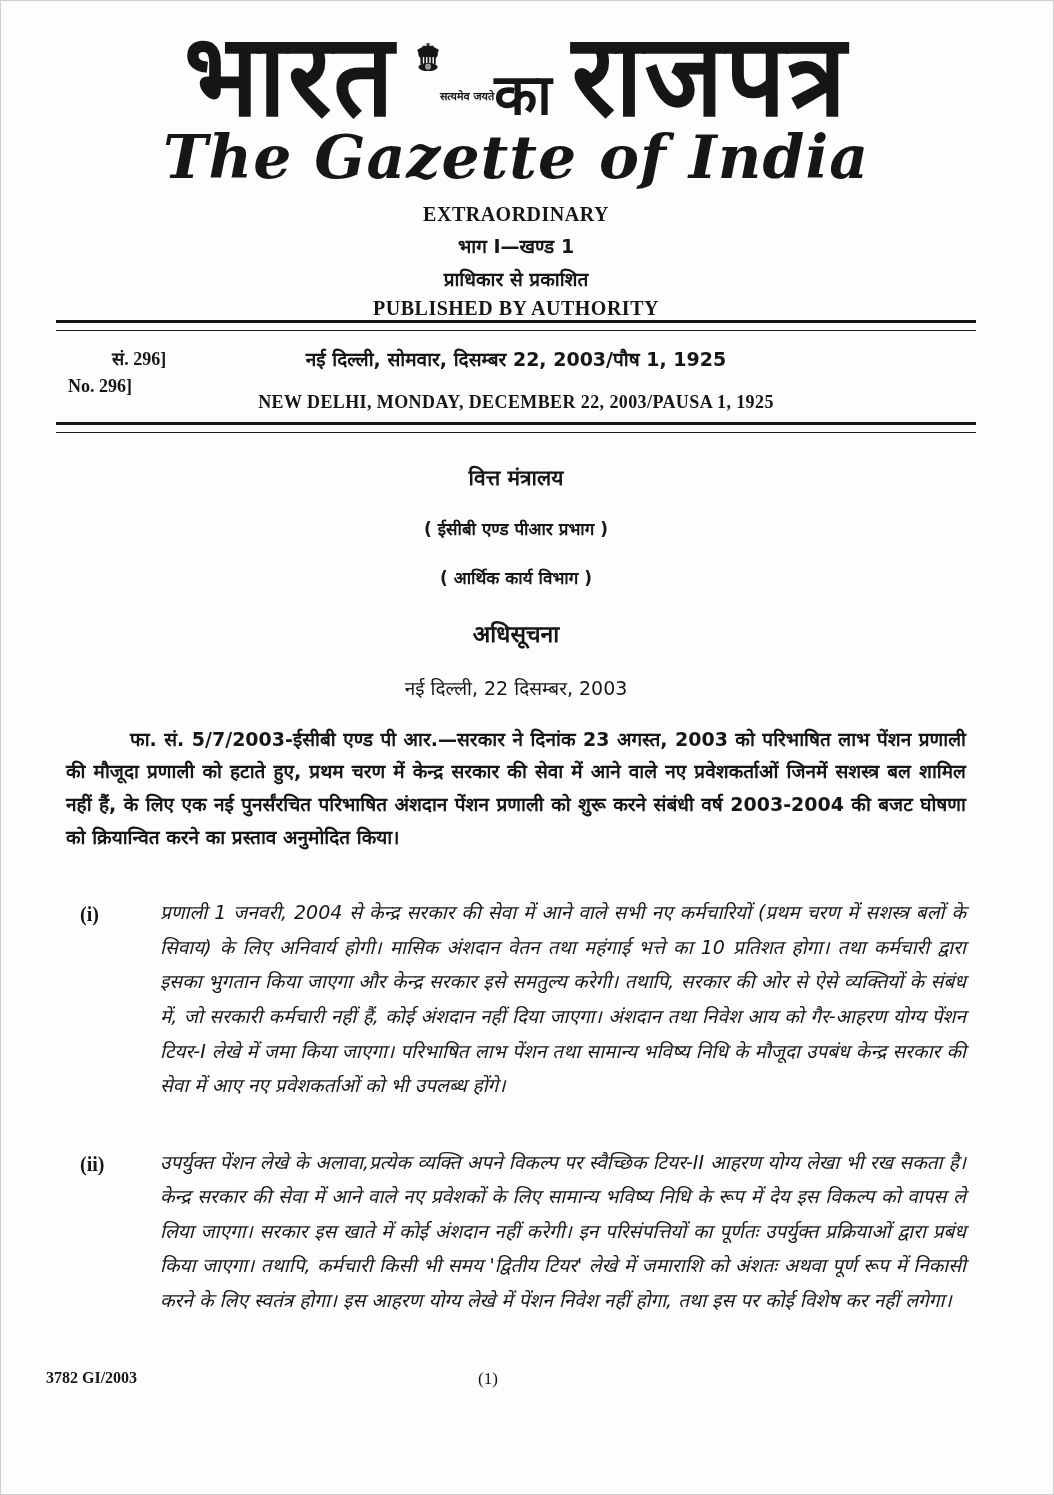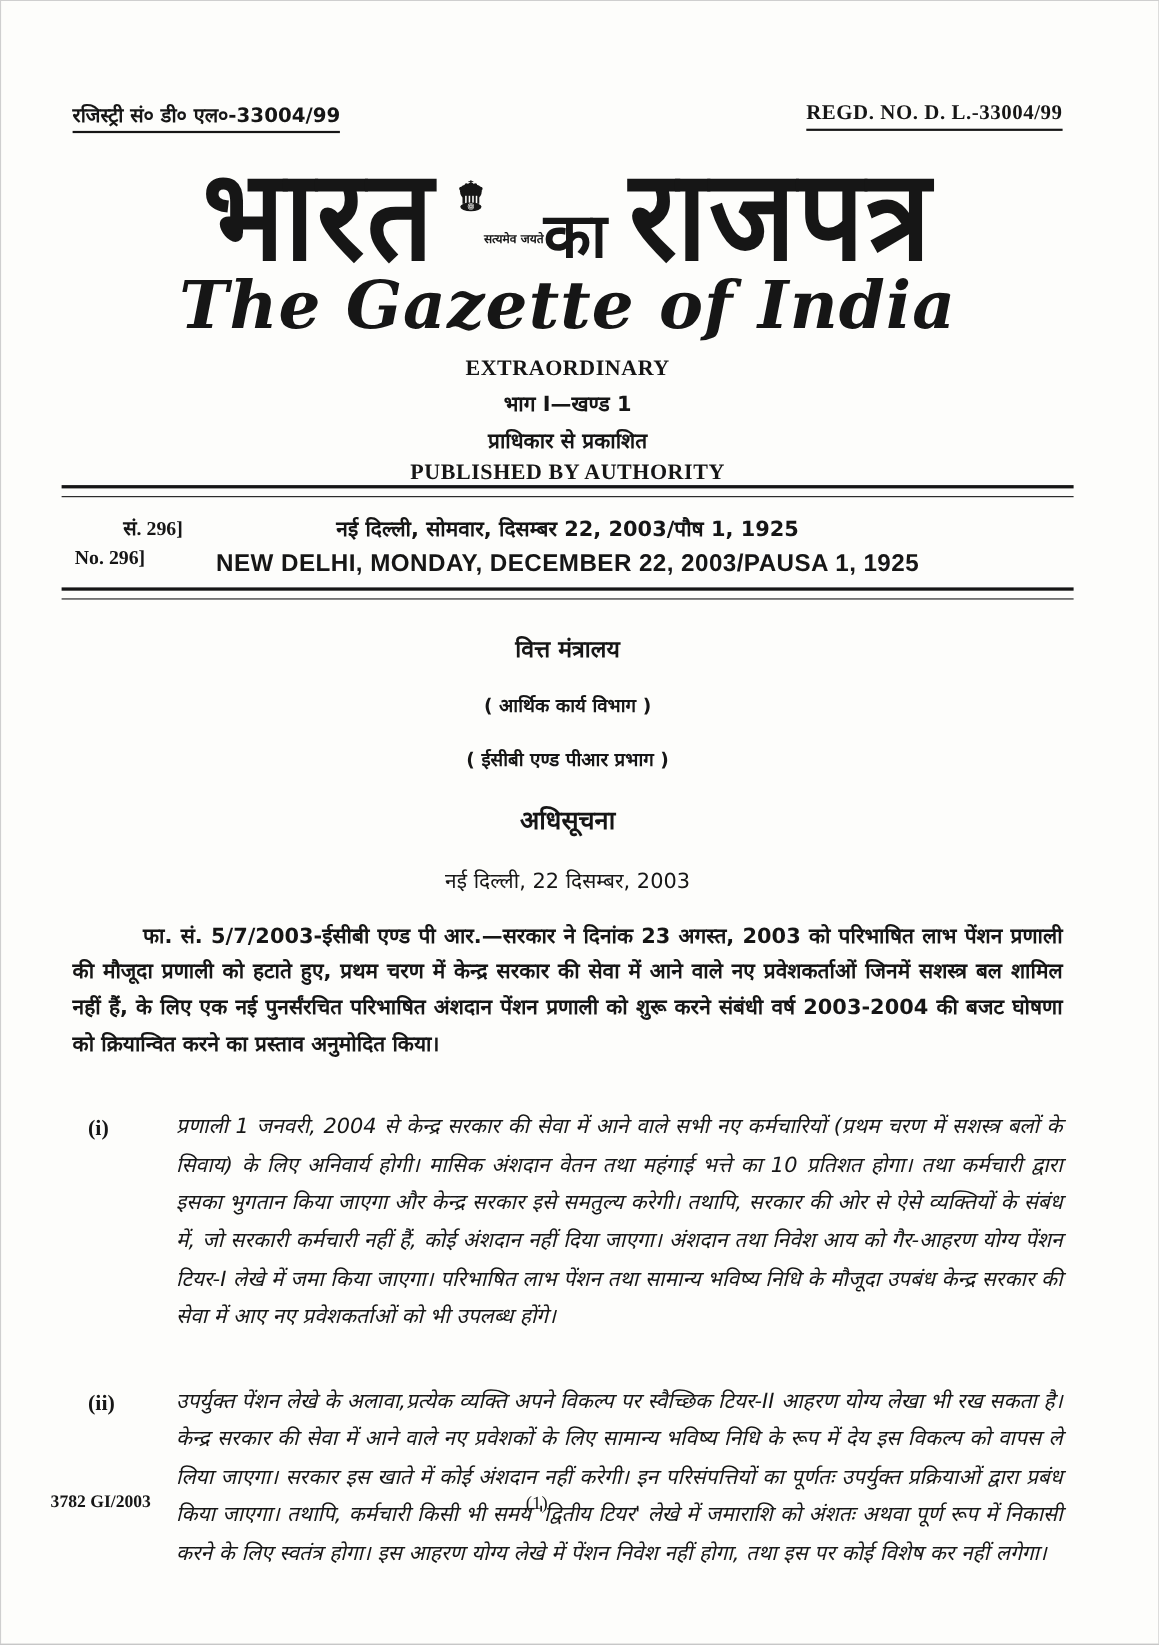--- a/index.html
+++ b/index.html
@@ -33,49 +33,45 @@
   .cb-hi{font-family:"DejaVu Sans",sans-serif;font-size:19px;margin-top:7px;}
   .cb-en{font-family:"Liberation Serif",serif;font-size:20px;margin-top:5px;letter-spacing:.5px;}
   
   .rule{height:7px;border-top:3px solid #161616;border-bottom:1px solid #161616;margin:0 -10px;}
   .issue-bar{position:relative;padding:7px 0 9px 0;margin-top:8px;}
   .issue-left{position:absolute;left:2px;top:7px;font-weight:bold;line-height:1.55;}
   .issue-left .hi{font-family:Liberation Serif, serif;font-size:18px;display:block;margin-left:44px;}
   .issue-left .en{font-family:"Liberation Serif",serif;font-size:18px;display:block;}
   .issue-center{text-align:center;font-weight:bold;}
   .issue-center .hi{font-family:"DejaVu Sans",sans-serif;font-size:19px;display:block;text-align:center;}
-  .issue-center .en{font-family:Liberation Sans, sans-serif;font-size:22px;display:block;margin-top:6px;letter-spacing:.4px;}
+  .issue-center .en{font-family:Liberation Serif, serif;font-size:18px;display:block;margin-top:20px;letter-spacing:.4px;}
   
   .ministry{text-align:center;font-family:"DejaVu Sans",sans-serif;}
   .min-title{font-size:21px;font-weight:bold;margin-top:30px;}
   .min-sub{font-size:17px;font-weight:bold;margin-top:26px;}
   .min-notif{font-size:23px;font-weight:bold;margin-top:28px;}
   .min-date{font-size:19px;margin-top:26px;}
   
   .body-text{font-family:"DejaVu Sans",sans-serif;font-size:19px;line-height:1.72;text-align:justify;}
   .para1{margin-top:22px;text-indent:64px;font-weight:600;}
   .para1 .lead{font-weight:800;}
   .item{display:grid;grid-template-columns:54px 1fr;column-gap:26px;margin-top:42px;padding-left:14px;}
   .item-label{font-family:"Liberation Serif",serif;font-weight:bold;font-size:20px;padding-top:2px;}
   .item-text{line-height:1.82;font-style:italic;}
   
-  .footer{position:absolute;left:0;right:0;bottom:112px;height:26px;}
+  .footer{position:absolute;left:0;right:0;bottom:100px;height:26px;}
   .print-code{position:absolute;left:46px;font-weight:bold;font-size:16px;font-family:"Liberation Serif",serif;}
   .page-num{position:absolute;left:478px;font-size:17px;font-family:"Liberation Serif",serif;}
 </style>
 </head>
 <body>
 
 <div class="page">
   <div class="content">
 
-    <div class="reg-row">
-      <span class="reg-left">रजिस्ट्री सं० डी० एल०-33004/99</span>
-      <span class="reg-right">REGD. NO. D. L.-33004/99</span>
-    </div>
 
     <div class="masthead">
       <span class="mast-word">भारत</span>
       <div class="mast-center">
         <svg class="emblem-svg" width="96" height="122" viewBox="0 0 120 150" aria-hidden="true">
           <g fill="#161616">
             <rect x="57" y="0" width="6" height="14"></rect>
             <rect x="49" y="4" width="22" height="4"></rect>
             <circle cx="16" cy="38" r="9"></circle>
             <circle cx="104" cy="38" r="9"></circle>
@@ -123,22 +119,22 @@
       </div>
       <div class="issue-center">
         <span class="hi">नई दिल्ली, सोमवार, दिसम्बर 22, 2003/पौष 1, 1925</span>
         <span class="en">NEW DELHI, MONDAY, DECEMBER 22, 2003/PAUSA 1, 1925</span>
       </div>
     </div>
     <div class="rule"></div>
 
     <div class="ministry">
       <div class="min-title">वित्त  मंत्रालय</div>
+      <div class="min-sub">( ईसीबी एण्ड पीआर प्रभाग )</div>
       <div class="min-sub">( आर्थिक कार्य  विभाग )</div>
-      <div class="min-sub">( ईसीबी एण्ड पीआर प्रभाग )</div>
       <div class="min-notif">अधिसूचना</div>
       <div class="min-date">नई दिल्ली,  22 दिसम्बर,   2003</div>
     </div>
 
     <div class="body-text para1">
       <span class="lead">फा.  सं. 5/7/2003-ईसीबी एण्ड पी आर.</span><span>—सरकार ने दिनांक 23 अगस्त, 2003 को परिभाषित लाभ पेंशन प्रणाली की मौजूदा प्रणाली को हटाते हुए, प्रथम चरण में केन्द्र सरकार की सेवा में आने वाले नए प्रवेशकर्ताओं जिनमें सशस्त्र बल शामिल नहीं हैं, के लिए एक नई पुनर्संरचित परिभाषित अंशदान पेंशन प्रणाली को शुरू करने संबंधी वर्ष 2003-2004 की बजट घोषणा को क्रियान्वित करने का प्रस्ताव अनुमोदित किया।</span>
     </div>
 
     <div class="body-text item">
       <span class="item-label">(i)</span>

